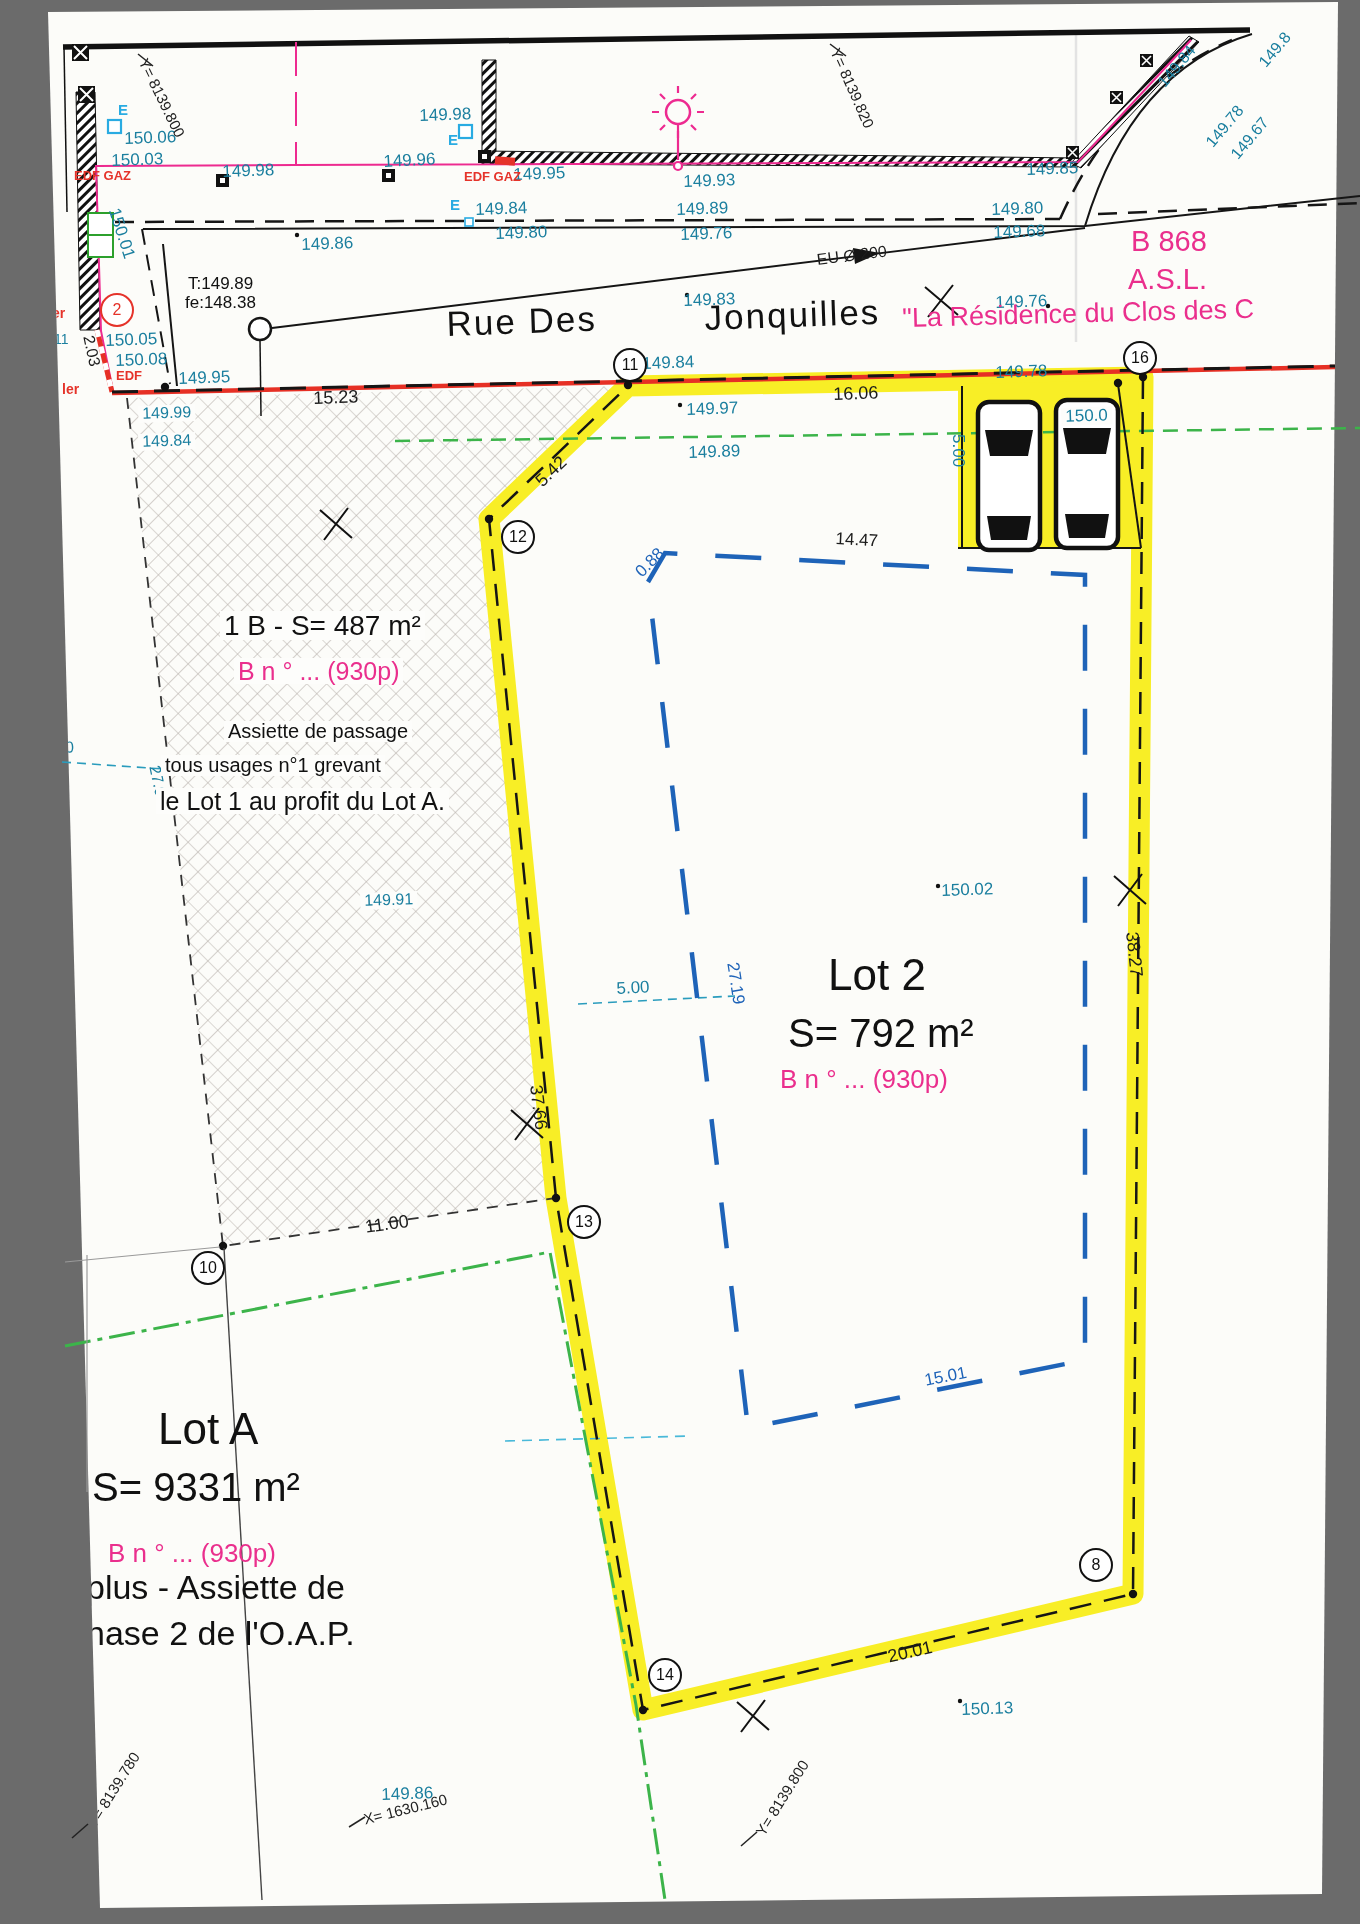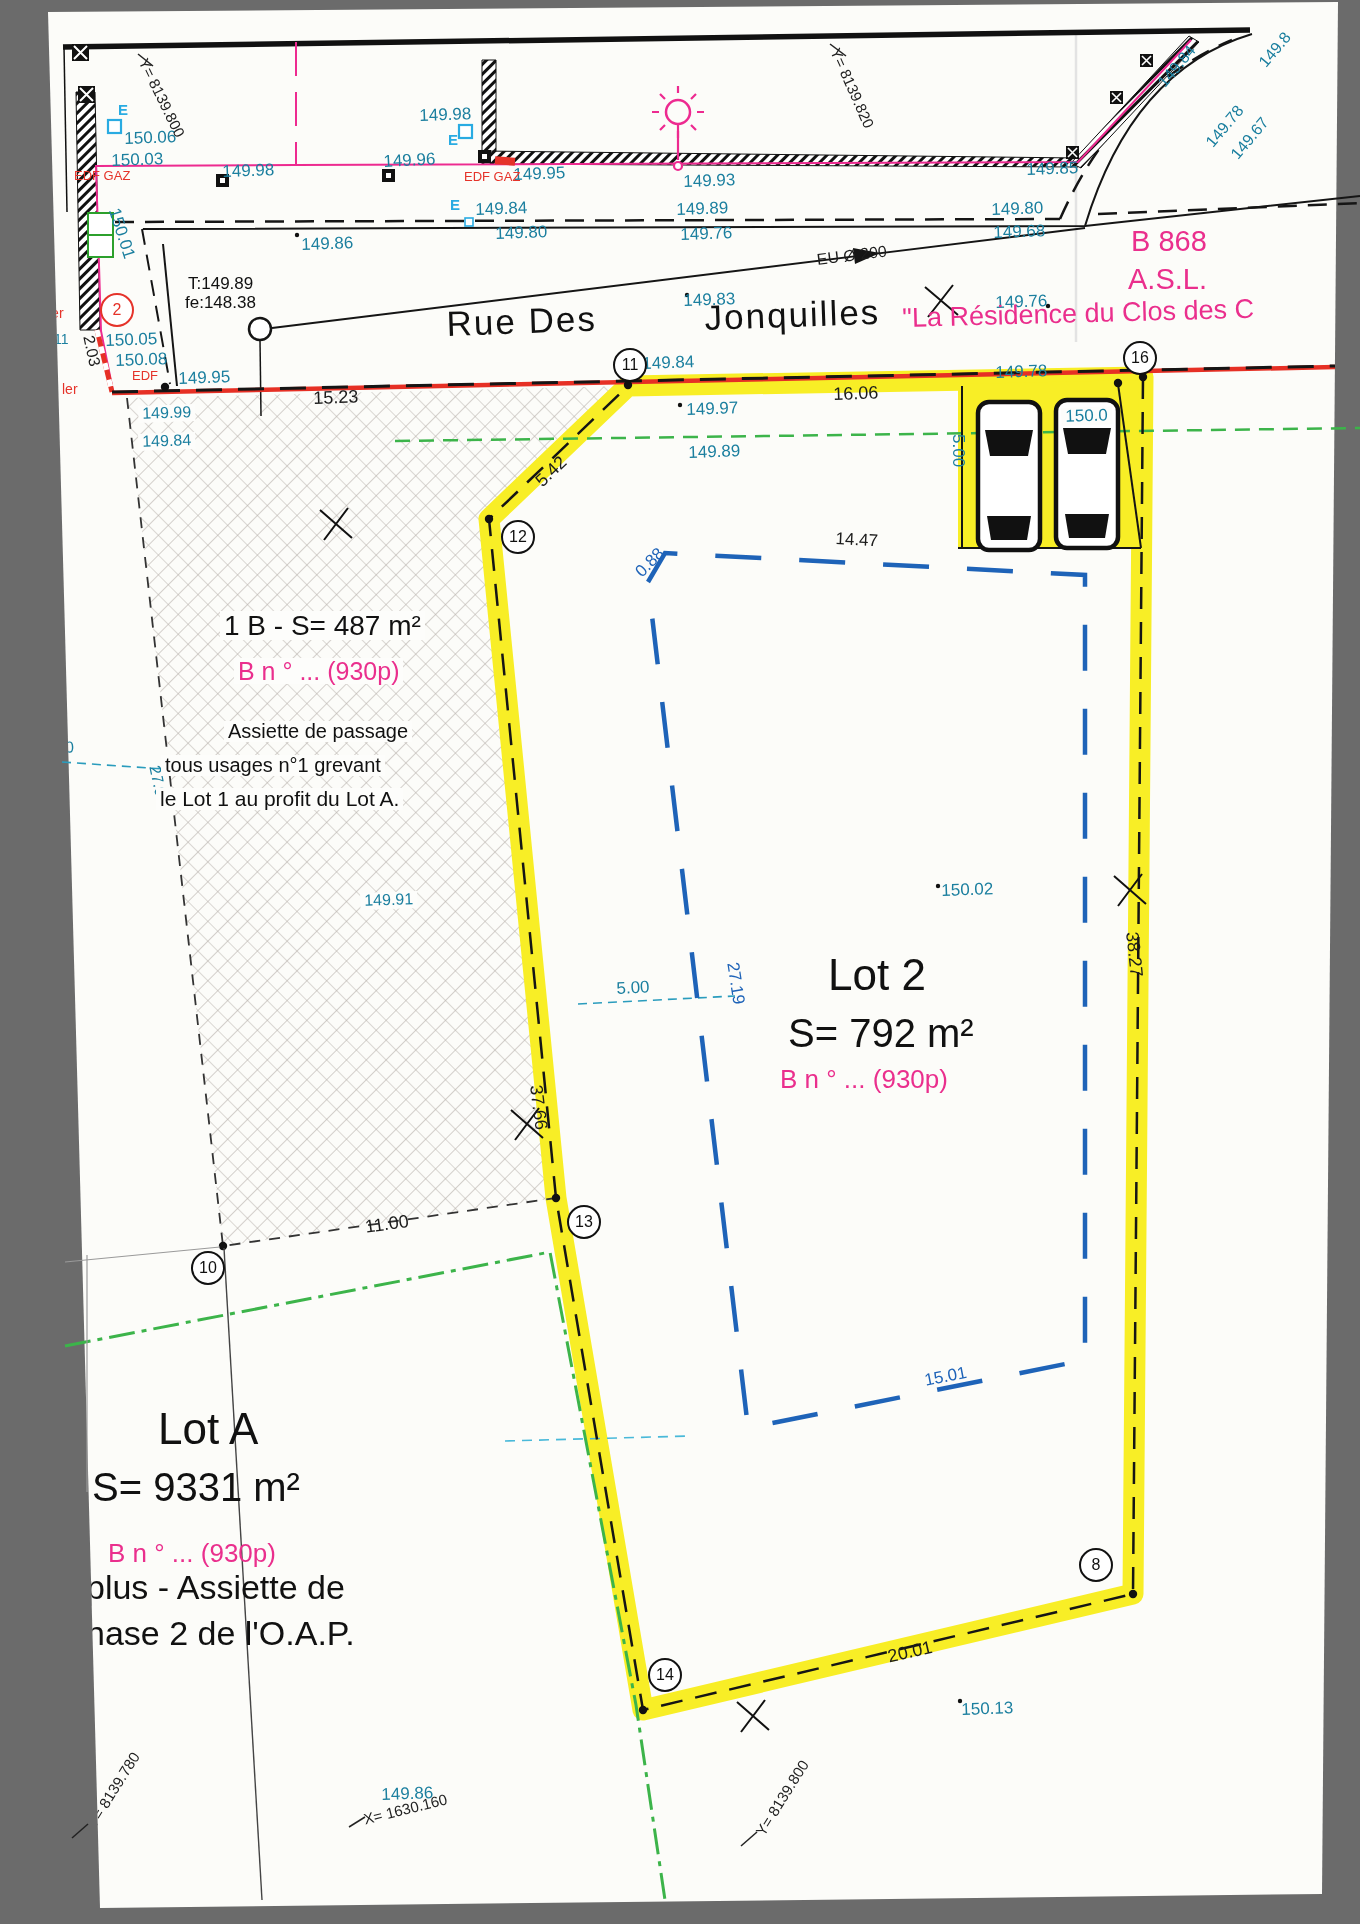--- a/index.html
+++ b/index.html
@@ -8,21 +8,21 @@
   #geom{position:absolute;left:0;top:0;}
   #labels,#pts{position:absolute;left:0;top:0;width:1360px;height:1924px;
     clip-path:polygon(48px 12px,1338px 2px,1322px 1894px,100px 1908px);}
   .lb{position:absolute;white-space:nowrap;transform-origin:left top;line-height:1.05;}
   .t{color:#1b7f9f;}
   .c{color:#29abe2;font-weight:bold;}
   .d{color:#1c1c1c;}
   .k{color:#111;}
   .g{color:#222;}
   .p{color:#ea2f8d;}
-  .r{color:#e5332a;font-weight:normal;}
+  .r{color:#e5332a;font-weight:bold;}
   .b{color:#1e63b8;}
   .s{color:#111;letter-spacing:2px;}
   .bg{background:#fdfdfb;padding:0 4px;}
   .pt{position:absolute;width:30px;height:30px;border:2.5px solid #111;border-radius:50%;
       background:#fff;color:#111;font-size:16px;display:flex;align-items:center;
       justify-content:center;transform:translate(-50%,-50%);font-family:"Liberation Sans",sans-serif;}
   .pt.red{border-color:#e5332a;color:#e5332a;}
 </style>
 </head>
 <body>
@@ -278,28 +278,28 @@
       <span class="lb p" style="left: 1128px; top: 264px; font-size: 29px;">A.S.L.</span>
       <span class="lb p" style="left: 902px; top: 304px; font-size: 27px; transform: rotate(-1.5deg);">"La Résidence du Clos des C</span>
       <span class="lb p bg" style="left: 234px; top: 658px; font-size: 25px;">B n ° ... (930p)</span>
       <span class="lb p" style="left: 780px; top: 1066px; font-size: 26px;">B n ° ... (930p)</span>
       <span class="lb p" style="left: 108px; top: 1540px; font-size: 26px;">B n ° ... (930p)</span>
       <span class="lb r" style="left: 48px; top: 290px; font-size: 14px;">e</span>
       <span class="lb r" style="left: 48px; top: 306px; font-size: 14px;">ier</span>
       <span class="lb r" style="left: 62px; top: 382px; font-size: 14px;">ler</span>
       <span class="lb r" style="left: 74px; top: 169px; font-size: 13px;">EDF GAZ</span>
       <span class="lb r" style="left: 464px; top: 170px; font-size: 13px;">EDF GAZ</span>
-      <span class="lb r" style="left: 132px; top: 369px; font-size: 13px;">EDF</span>
+      <span class="lb r" style="left: 116px; top: 369px; font-size: 13px;">EDF</span>
       <span class="lb c" style="left: 118px; top: 102px; font-size: 15px;">E</span>
       <span class="lb c" style="left: 448px; top: 132px; font-size: 15px;">E</span>
       <span class="lb c" style="left: 450px; top: 197px; font-size: 15px;">E</span>
       <span class="lb k bg" style="left: 220px; top: 611px; font-size: 28px;">1 B - S= 487 m²</span>
       <span class="lb k bg" style="left: 224px; top: 721px; font-size: 20px;">Assiette de passage</span>
       <span class="lb k bg" style="left: 161px; top: 755px; font-size: 20px;">tous usages n°1 grevant</span>
-      <span class="lb k bg" style="left: 156px; top: 788px; font-size: 21px;">le Lot 1 au profit du Lot A.</span>
+      <span class="lb k bg" style="left: 156px; top: 788px; font-size: 25px;">le Lot 1 au profit du Lot A.</span>
       <span class="lb k" style="left: 828px; top: 952px; font-size: 44px;">Lot  2</span>
       <span class="lb k" style="left: 788px; top: 1012px; font-size: 40px;">S= 792 m²</span>
       <span class="lb k" style="left: 158px; top: 1406px; font-size: 44px;">Lot  A</span>
       <span class="lb k" style="left: 92px; top: 1466px; font-size: 40px;">S= 9331 m²</span>
       <span class="lb k" style="left: 86px; top: 1570px; font-size: 34px;">plus - Assiette de</span>
       <span class="lb k" style="left: 86px; top: 1616px; font-size: 34px;">hase 2 de l'O.A.P.</span>
     </div>
 <div id="pts">
       <div class="pt red" style="left: 117px; top: 310px;">2</div>
       <div class="pt" style="left: 208px; top: 1268px;">10</div>

